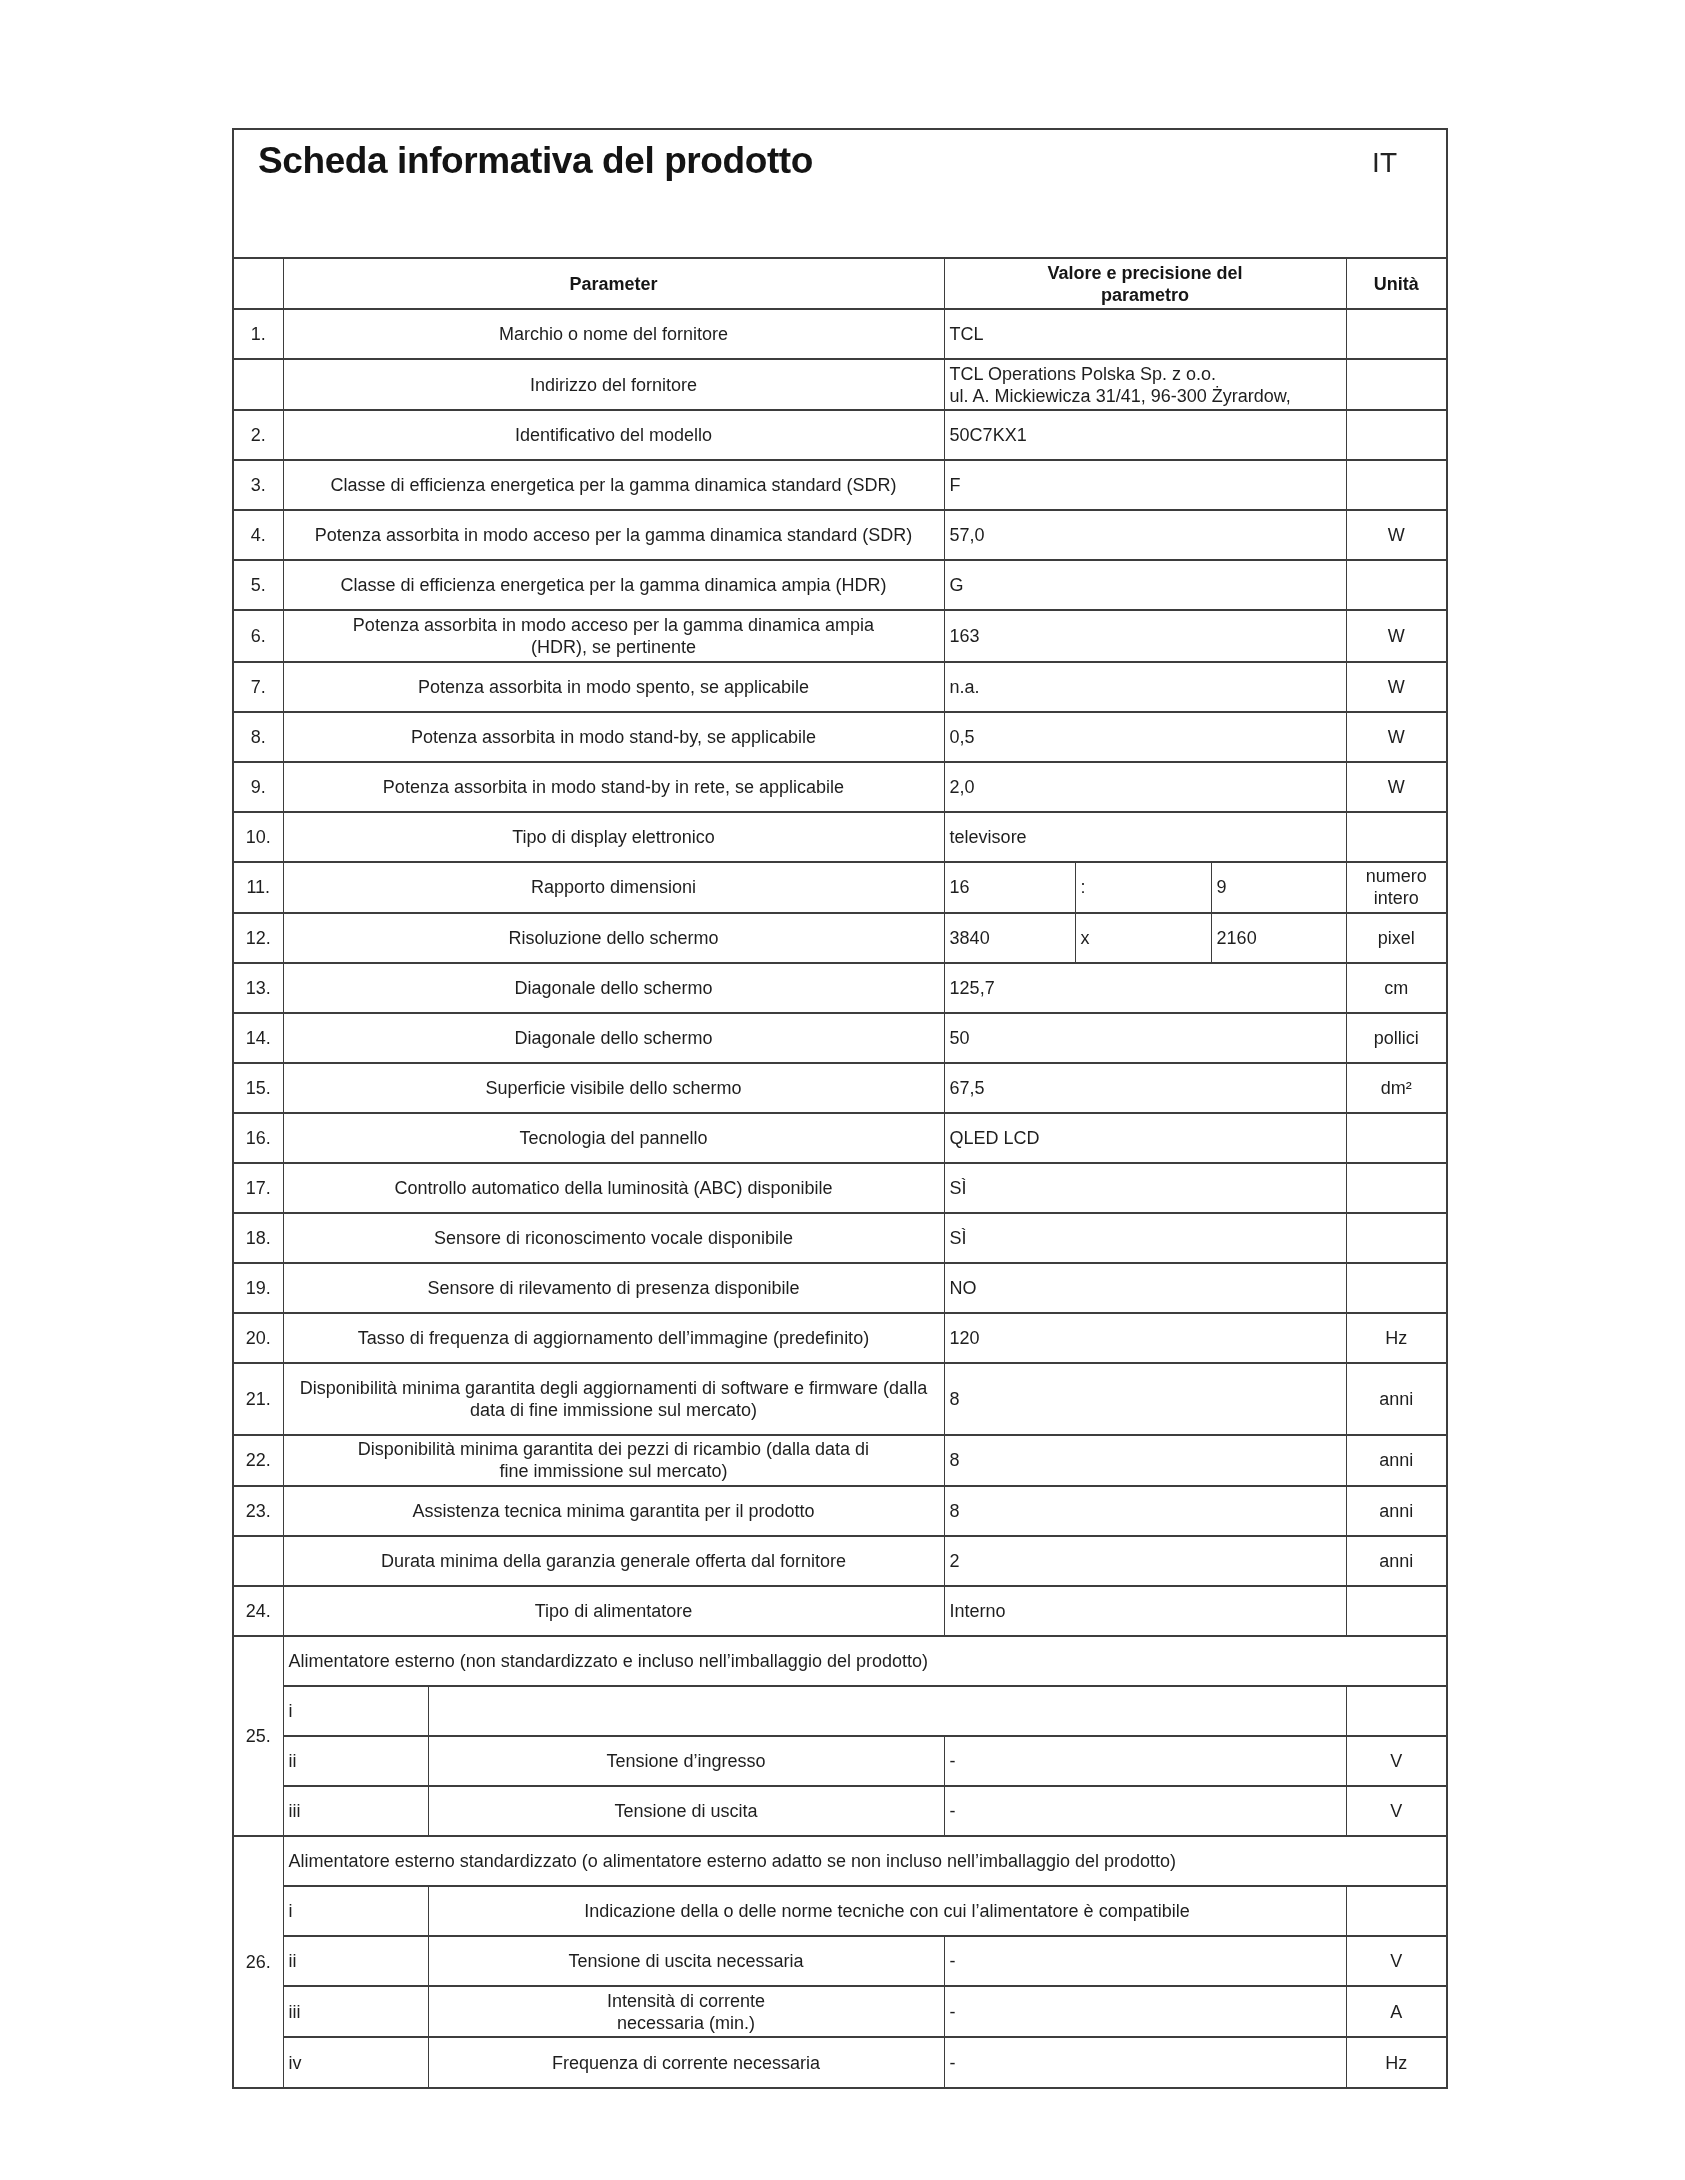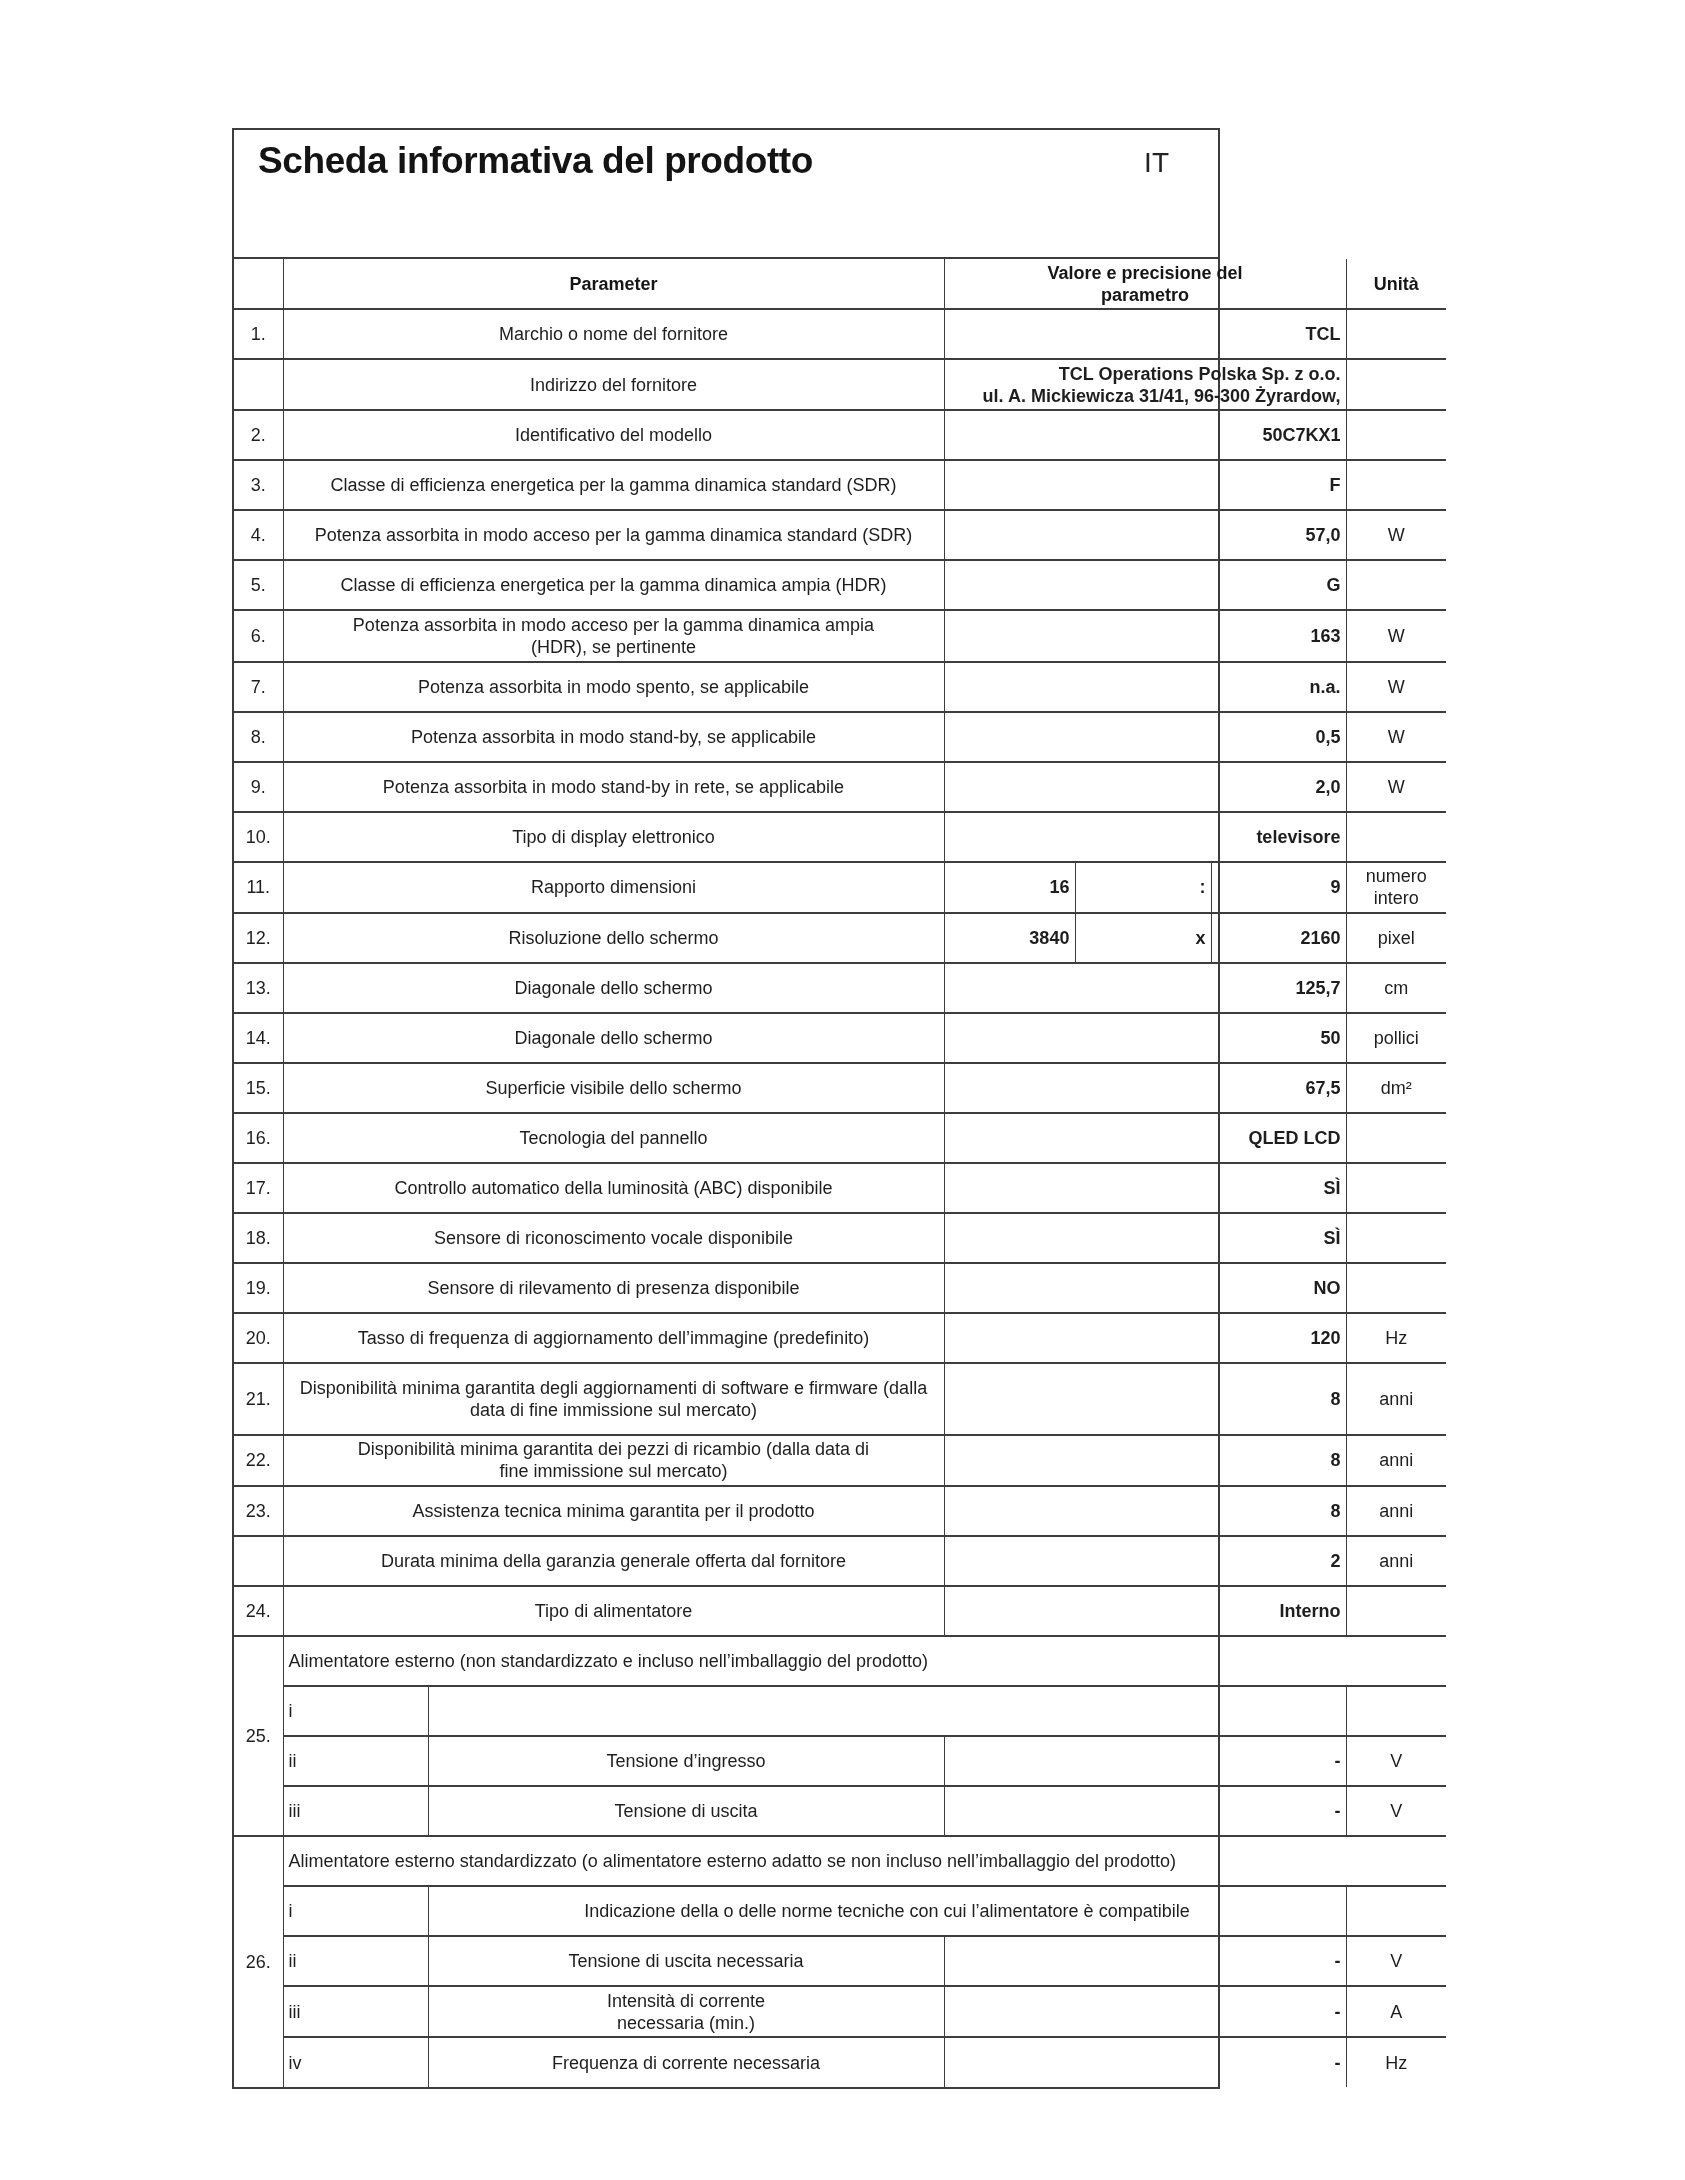--- a/index.html
+++ b/index.html
@@ -1,40 +1,40 @@
 <!DOCTYPE html>
 <html style="font-size:13.6px"><head>
 <meta charset="utf-8">
 <style>
   html,body{margin:0;padding:0;}
   body{
     width:1686px;height:2181px;background:#ffffff;position:relative;
     font-family:"Liberation Sans", sans-serif;color:#1e1e1e;
   }
-  .sheet{position:absolute;left:232px;top:128px;width:988px;}
+  .sheet{position:absolute;left:232px;top:128px;width:1216px;}
   .doc-frame{border:2.6px solid #3d3d3d;background:#fff;}
   .title-block{position:relative;height:129px;box-sizing:border-box;border-bottom:2.6px solid #3d3d3d;padding:8.5px 0 0 24px;}
   .doc-title{font-size:37px;font-weight:bold;color:#141414;letter-spacing:-0.4px;line-height:44px;}
   .lang-tag{position:absolute;top:17px;right:49px;font-size:28px;font-weight:normal;color:#232323;}
   .doc-subtitle{font-size:20.4px;line-height:31px;margin-top:12px;white-space:pre-line;color:#1e1e1e;}
   table.fiche{border-collapse:collapse;border-style:hidden;table-layout:fixed;width:100%;}
   table.fiche td{
     border-left:1.7px solid #3d3d3d;border-right:1.7px solid #3d3d3d;
     border-top:2.6px solid #3d3d3d;border-bottom:2.6px solid #3d3d3d;
     font-size:18px;line-height:22px;vertical-align:middle;
     white-space:pre-line;overflow:hidden;padding:2.6px 5.1px;
     box-sizing:border-box;
   }
   tr.rrow{height:50px;}
   tr.h84{height:72px;}
   tr.thead-row{height:49px;}
   td.c-num{text-align:center;padding:2.6px 1.7px;}
   td.c-sub{text-align:left;padding-left:7.7px;}
   td.c-label{text-align:center;padding-left:9.4px;padding-right:8.5px;}
-  td.c-val{text-align:right;font-weight:bold;}
+  td.c-val{text-align:left;}
   td.c-unit{text-align:center;}
   td.c-head{font-weight:bold;font-size:19.6px;text-align:center;color:#161616;}
   td.c-seclabel{text-align:left;padding-left:9.4px;border-radius:11px;}
   td.c-secnum{vertical-align:top;padding-top:12.8px;}
 </style>
 </head>
 <body>
 
 <div class="sheet">
   <div class="doc-frame">

